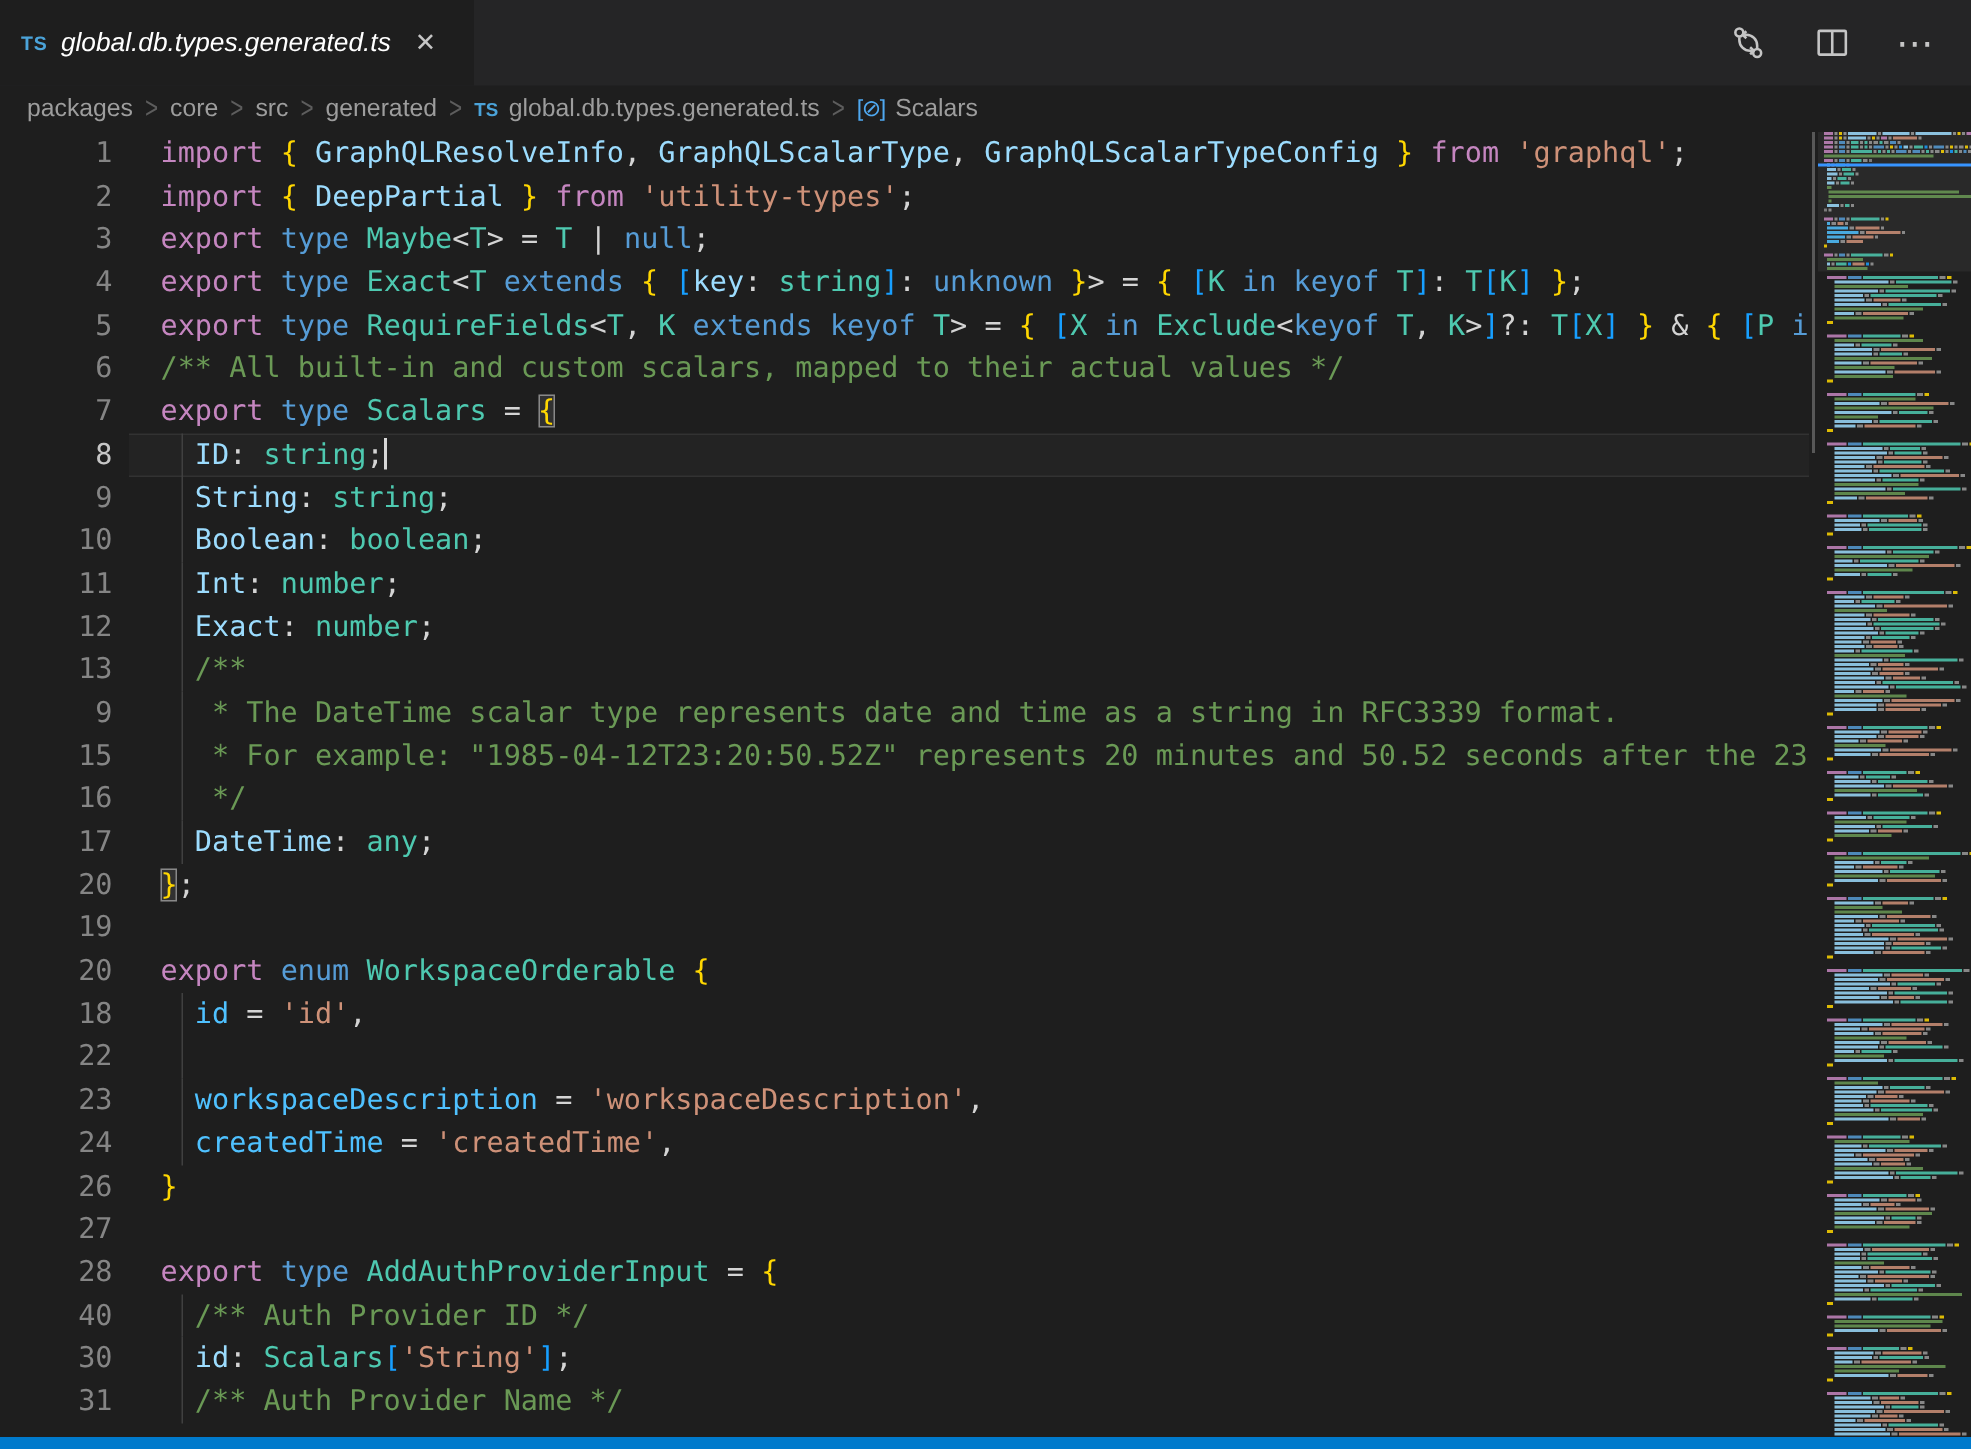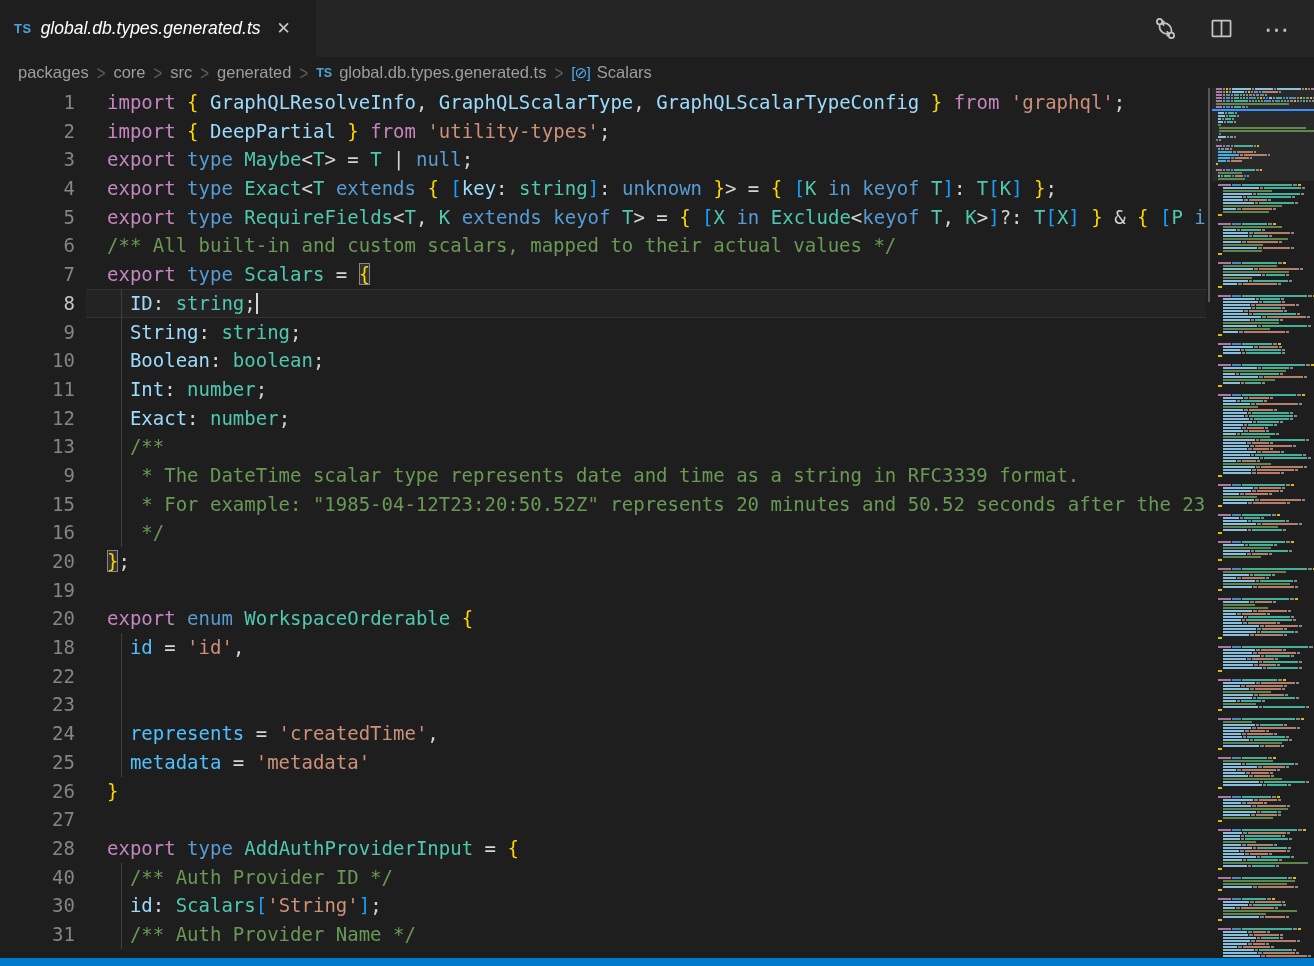--- a/index.html
+++ b/index.html
@@ -107,28 +107,28 @@
       <div class="row"><span class="gutter">7</span><span class="codetext"><span class="tk-kw1">export</span><span class="tk-pun"> </span><span class="tk-kw2">type</span><span class="tk-pun"> </span><span class="tk-typ">Scalars</span><span class="tk-pun"> = </span><span class="tk-brm">{</span></span></div>
       <div class="row active"><div class="linehl"></div><span class="gutter">8</span><div class="guide"></div><span class="codetext"><span class="tk-pun">  </span><span class="tk-id">ID</span><span class="tk-pun">: </span><span class="tk-typ">string</span><span class="tk-pun">;</span><span class="caret"></span></span></div>
       <div class="row"><span class="gutter">9</span><div class="guide"></div><span class="codetext"><span class="tk-pun">  </span><span class="tk-id">String</span><span class="tk-pun">: </span><span class="tk-typ">string</span><span class="tk-pun">;</span></span></div>
       <div class="row"><span class="gutter">10</span><div class="guide"></div><span class="codetext"><span class="tk-pun">  </span><span class="tk-id">Boolean</span><span class="tk-pun">: </span><span class="tk-typ">boolean</span><span class="tk-pun">;</span></span></div>
       <div class="row"><span class="gutter">11</span><div class="guide"></div><span class="codetext"><span class="tk-pun">  </span><span class="tk-id">Int</span><span class="tk-pun">: </span><span class="tk-typ">number</span><span class="tk-pun">;</span></span></div>
       <div class="row"><span class="gutter">12</span><div class="guide"></div><span class="codetext"><span class="tk-pun">  </span><span class="tk-id">Exact</span><span class="tk-pun">: </span><span class="tk-typ">number</span><span class="tk-pun">;</span></span></div>
       <div class="row"><span class="gutter">13</span><div class="guide"></div><span class="codetext"><span class="tk-com">  /**</span></span></div>
       <div class="row"><span class="gutter">9</span><div class="guide"></div><span class="codetext"><span class="tk-com">   * The DateTime scalar type represents date and time as a string in RFC3339 format.</span></span></div>
       <div class="row"><span class="gutter">15</span><div class="guide"></div><span class="codetext"><span class="tk-com">   * For example: "1985-04-12T23:20:50.52Z" represents 20 minutes and 50.52 seconds after the 23rd hour of April 12th, 1985 in UTC.</span></span></div>
       <div class="row"><span class="gutter">16</span><div class="guide"></div><span class="codetext"><span class="tk-com">   */</span></span></div>
+      <div class="row"><span class="gutter">17</span><div class="guide"></div><span class="codetext"><span class="tk-pun">  </span><span class="tk-id">DateTime</span><span class="tk-pun">: </span><span class="tk-typ">any</span><span class="tk-pun">;</span></span></div>
       <div class="row"><span class="gutter">20</span><span class="codetext"><span class="tk-brm">}</span><span class="tk-pun">;</span></span></div>
       <div class="row"><span class="gutter">19</span><span class="codetext"></span></div>
       <div class="row"><span class="gutter">20</span><span class="codetext"><span class="tk-kw1">export</span><span class="tk-pun"> </span><span class="tk-kw2">enum</span><span class="tk-pun"> </span><span class="tk-typ">WorkspaceOrderable</span><span class="tk-pun"> </span><span class="tk-br1">{</span></span></div>
       <div class="row"><span class="gutter">18</span><div class="guide"></div><span class="codetext"><span class="tk-pun">  </span><span class="tk-enum">id</span><span class="tk-pun"> = </span><span class="tk-str">'id'</span><span class="tk-pun">,</span></span></div>
       <div class="row"><span class="gutter">22</span><div class="guide"></div></div>
-      <div class="row"><span class="gutter">23</span><div class="guide"></div></div>
-      <div class="row"><span class="gutter">24</span><div class="guide"></div><span class="codetext"><span class="tk-pun">  </span><span class="tk-enum">represents</span><span class="tk-pun"> = </span><span class="tk-str">'createdTime'</span><span class="tk-pun">,</span></span></div>
-      <div class="row"><span class="gutter">25</span><div class="guide"></div><span class="codetext"><span class="tk-pun">  </span><span class="tk-enum">metadata</span><span class="tk-pun"> = </span><span class="tk-str">'metadata'</span></span></div>
+      <div class="row"><span class="gutter">23</span><div class="guide"></div><span class="codetext"><span class="tk-pun">  </span><span class="tk-enum">workspaceDescription</span><span class="tk-pun"> = </span><span class="tk-str">'workspaceDescription'</span><span class="tk-pun">,</span></span></div>
+      <div class="row"><span class="gutter">24</span><div class="guide"></div><span class="codetext"><span class="tk-pun">  </span><span class="tk-enum">createdTime</span><span class="tk-pun"> = </span><span class="tk-str">'createdTime'</span><span class="tk-pun">,</span></span></div>
       <div class="row"><span class="gutter">26</span><span class="codetext"><span class="tk-br1">}</span></span></div>
       <div class="row"><span class="gutter">27</span><span class="codetext"></span></div>
       <div class="row"><span class="gutter">28</span><span class="codetext"><span class="tk-kw1">export</span><span class="tk-pun"> </span><span class="tk-kw2">type</span><span class="tk-pun"> </span><span class="tk-typ">AddAuthProviderInput</span><span class="tk-pun"> = </span><span class="tk-br1">{</span></span></div>
       <div class="row"><span class="gutter">40</span><div class="guide"></div><span class="codetext"><span class="tk-com">  /** Auth Provider ID */</span></span></div>
       <div class="row"><span class="gutter">30</span><div class="guide"></div><span class="codetext"><span class="tk-pun">  </span><span class="tk-id">id</span><span class="tk-pun">: </span><span class="tk-typ">Scalars</span><span class="tk-br2">[</span><span class="tk-str">'String'</span><span class="tk-br2">]</span><span class="tk-pun">;</span></span></div>
       <div class="row"><span class="gutter">31</span><div class="guide"></div><span class="codetext"><span class="tk-com">  /** Auth Provider Name */</span></span></div>
     </div>
 
   <div class="minimap" id="minimap">
       <div class="mm-viewport" style="top: 0px; height: 93px;"></div>

